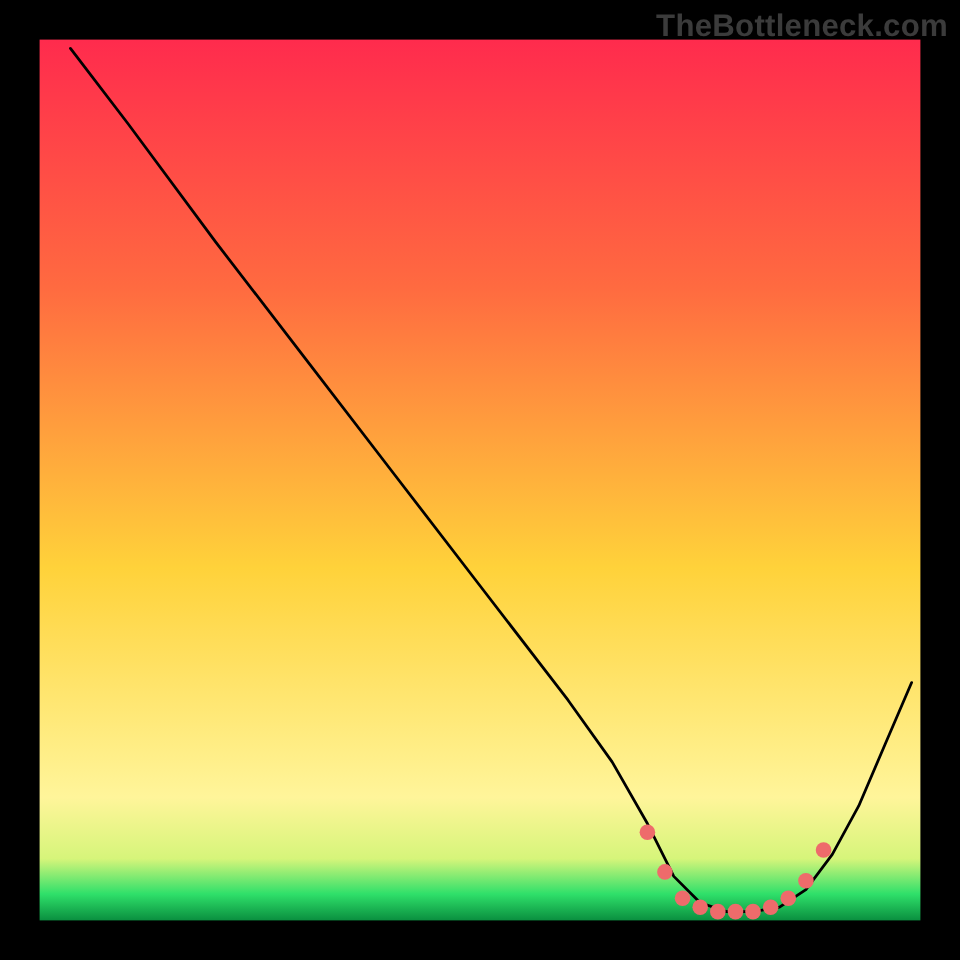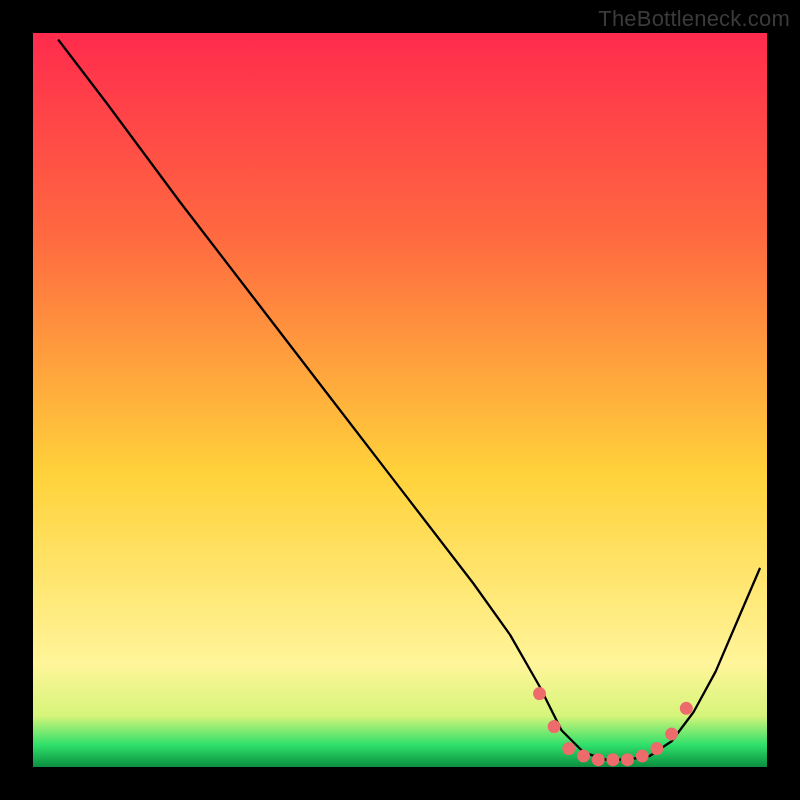--- a/index.html
+++ b/index.html
@@ -15,22 +15,22 @@
     position: relative;
     width: 800px;
     height: 800px;
     background: #000;
   }
   .watermark {
     position: absolute;
     top: 6px;
     right: 10px;
     color: #3b3b3b;
-    font-size: 22px;
-    font-weight: normal;
+    font-size: 26px;
+    font-weight: bold;
     letter-spacing: 0.2px;
     z-index: 3;
   }
   svg.chart {
     position: absolute;
     left: 0;
     top: 0;
   }
 </style>
 </head>

